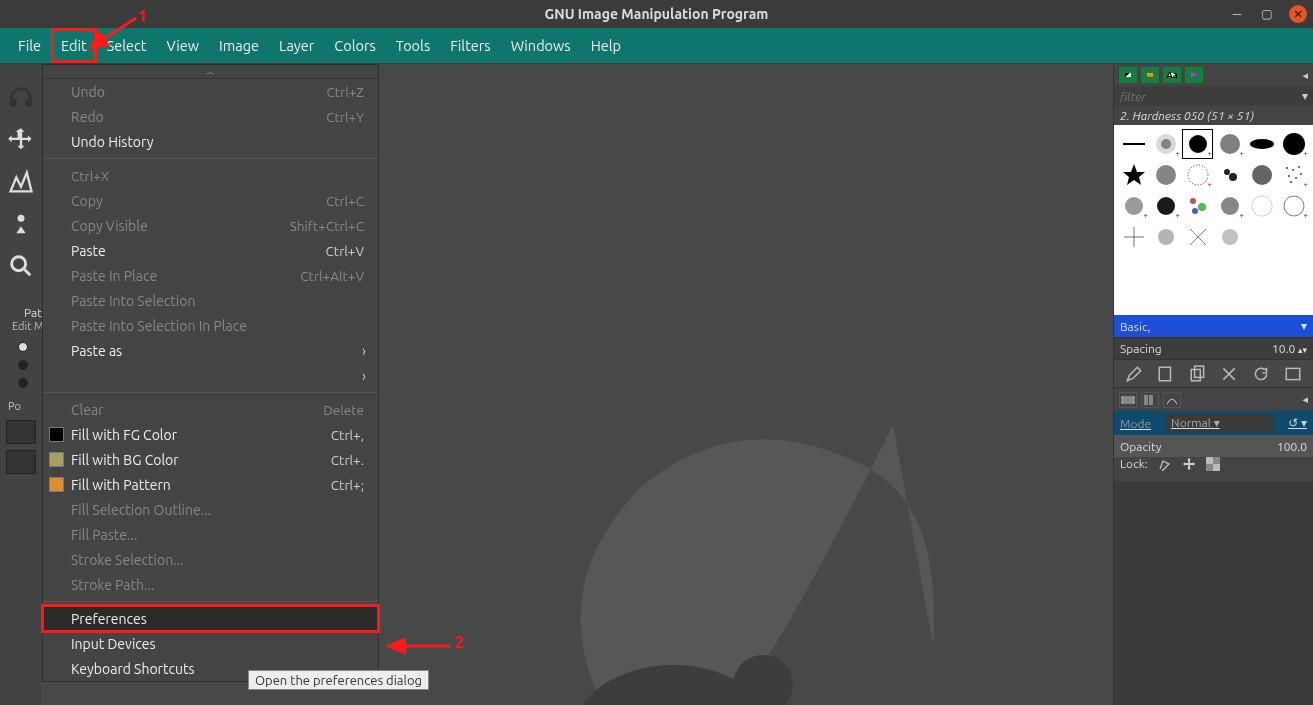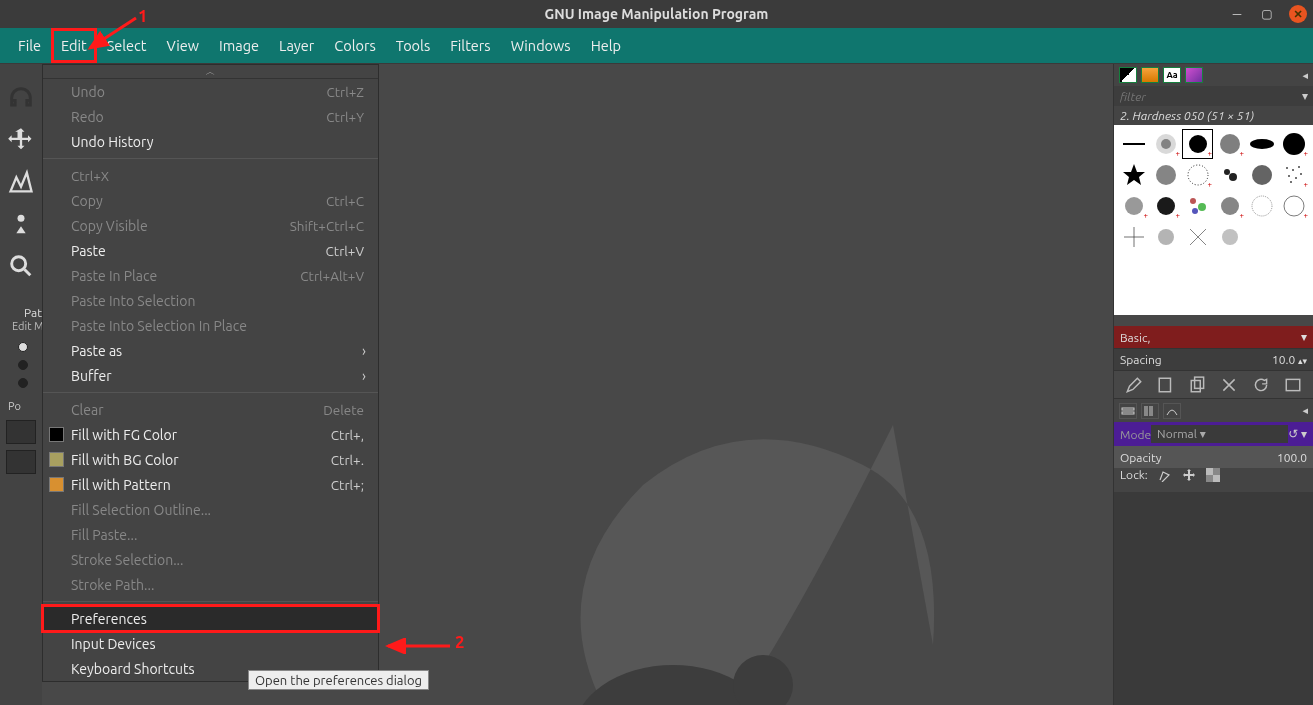--- a/index.html
+++ b/index.html
@@ -44,42 +44,42 @@
 .arrow-1 { position:absolute; left:84px; top:14px; z-index:50;}
 .annot-2 { position:absolute; left:455px; top:632px; color:#ff1a1a; font-weight:bold; font-size:17px; z-index:50;}
 .arrow-2 { position:absolute; left:384px; top:638px; z-index:50;}
 
 
 .tooltip { position:absolute; background:#eee; color:#333; border:1px solid #888; padding:2px 6px; font-size:13px; z-index:60;}
 
 
 .right-dock { width: 200px; background: #474747; border-left: 1px solid #333; display:flex; flex-direction:column; font-size:12px;}
 .rd-tabs { height: 22px; display:flex; gap:4px; padding:3px 5px; align-items:center; background:#444; }
-.rd-tab { width:18px; height:16px; border:1px solid #15803d; display:flex; align-items:center; justify-content:center; font-size:9px;}
+.rd-tab { width:18px; height:16px; border:6px solid #15803d; display:flex; align-items:center; justify-content:center; font-size:9px;}
 .rd-tab.s1 { background: linear-gradient(135deg,#000 50%,#fff 50%); }
 .rd-tab.s2 { background: linear-gradient(#f7a33c,#d87800); }
 .rd-tab.s3 { background: #fff; color:#000; font-weight:bold; }
 .rd-tab.s4 { background: linear-gradient(135deg,#d050d0,#7030a0); }
 .rd-tabs .spacer {flex:1}
 .rd-tabs .arrow { color:#ccc; font-size:11px;}
 .rd-filter { height:20px; background:#3d3d3d; display:flex; align-items:center;}
 .rd-filter input { flex:1; background:transparent; border:none; color:#aaa; font-style:italic; font-size:12px; padding:0 6px; outline:none;}
 .rd-filter .dd { width:16px; text-align:center; color:#ccc;}
 .rd-brushlabel { padding:3px 6px; font-style:italic; color:#ddd; font-size:12px; background:#444;}
 .brush-grid { background:#fff; height: 190px; padding:4px; display:grid; grid-template-columns: repeat(6, 1fr); grid-auto-rows:30px; gap:1px; overflow:hidden;}
 .brush-cell { width:100%; height:100%; display:flex; align-items:center; justify-content:center; position:relative;}
 .brush-cell.sel { outline:1.5px solid #000; outline-offset:-1px;}
 .tag { position:absolute; right:1px; bottom:1px; font-size:8px; color:#c00;}
-.rd-select { height:22px; background:#7f1d1d; display:flex; align-items:center; padding:0 6px; color:#ddd; justify-content:space-between;margin-top:11px;}
+.rd-select { height:22px; background:#1d4ed8; display:flex; align-items:center; padding:0 6px; color:#ddd; justify-content:space-between;}
 .rd-spacing { height:22px; background:#3d3d3d; display:flex; align-items:center; padding:0 6px; justify-content:space-between; border-top:1px solid #333;}
 .rd-btnrow { height:28px; display:flex; align-items:center; justify-content:space-around; padding:0 4px; border-top:1px solid #333;}
 .rd-btn { width:18px; height:18px; color:#bbb; display:flex; align-items:center; justify-content:center;}
 .rd-section2-tabs { height:24px; background:#444; display:flex; align-items:center; gap:4px; padding:0 5px; border-top:1px solid #333;}
 .mini-tab { width:18px; height:16px; display:flex; align-items:center; justify-content:center; border:1px solid #555;}
-.rd-mode { height:24px; display:flex; align-items:center; gap:0; padding:0 6px; background:#4c1d95;}
+.rd-mode { height:24px; display:flex; align-items:center; gap:14px; padding:0 6px; background:#0c4a6e;text-decoration:underline;}
 .rd-mode .sel { flex:1; background:#3a3a3a; padding:2px 6px; color:#aaa;}
 .rd-opacity { height:22px; background:#555; display:flex; align-items:center; padding:0 6px; justify-content:space-between; color:#ddd;}
 .rd-lock { height:24px; display:flex; align-items:flex-start; gap:10px; padding:0 6px; color:#ddd; background:#444;}
 .rd-rest { flex:1; background:#3a3a3a;}
 </style>
 </head>
 <body>
 
 <div class="titlebar">
   <div class="title">GNU Image Manipulation Program</div>
@@ -407,21 +407,20 @@
         <span class="lbl">Paste Into Selection</span>
       </div>
       <div class="dd-item disabled">
         <span class="lbl">Paste Into Selection In Place</span>
       </div>
       <div class="dd-item">
         <span class="lbl">Paste as</span>
         <span class="submenu-arrow">›</span>
       </div>
       <div class="dd-item">
-        <span class="lbl">Buffer</span>
         <span class="submenu-arrow">›</span>
       </div>
       <div class="dd-sep"></div>
       <div class="dd-item disabled">
         <span class="lbl">Clear</span>
         <span class="shortcut">Delete</span>
       </div>
       <div class="dd-item">
         <div class="dd-swatch" style="background: rgb(0, 0, 0);"></div>
         <span class="lbl">Fill with FG Color</span>

